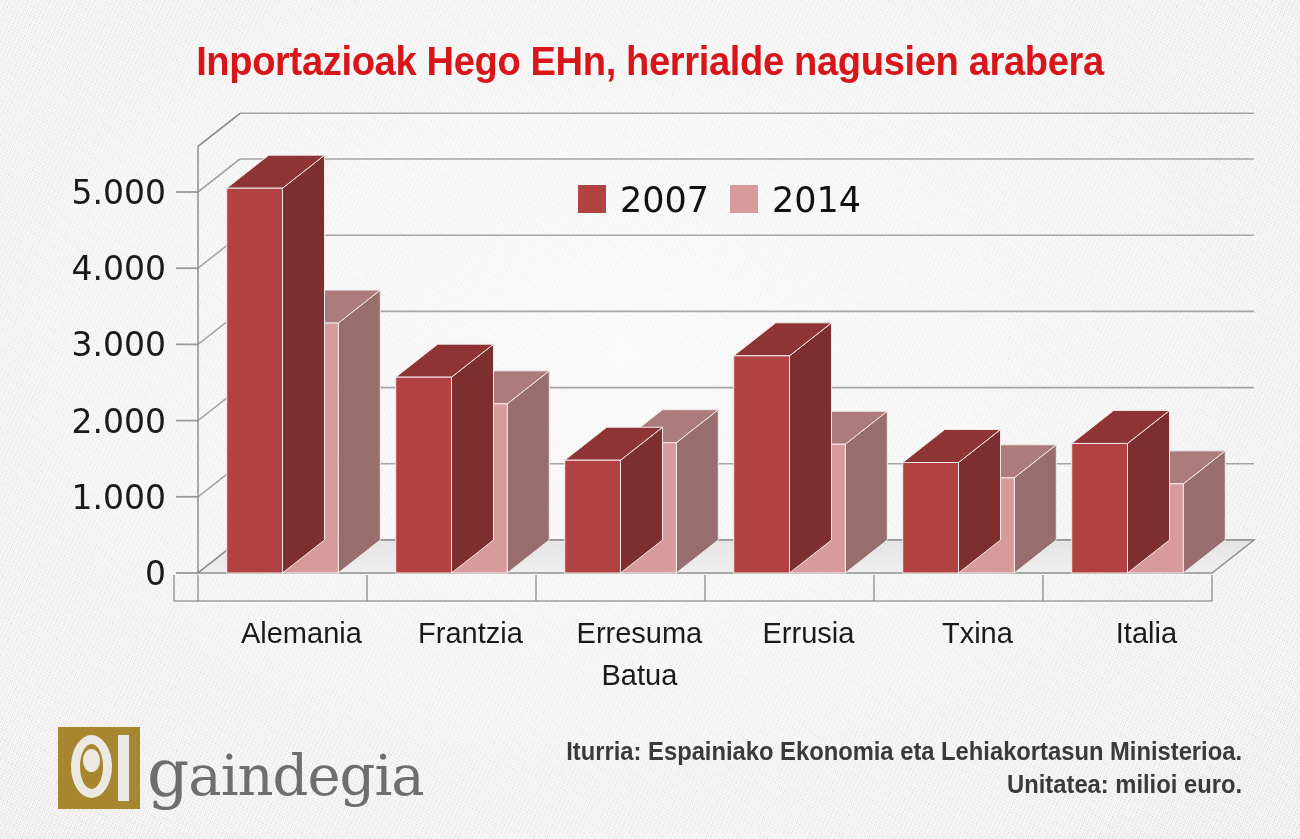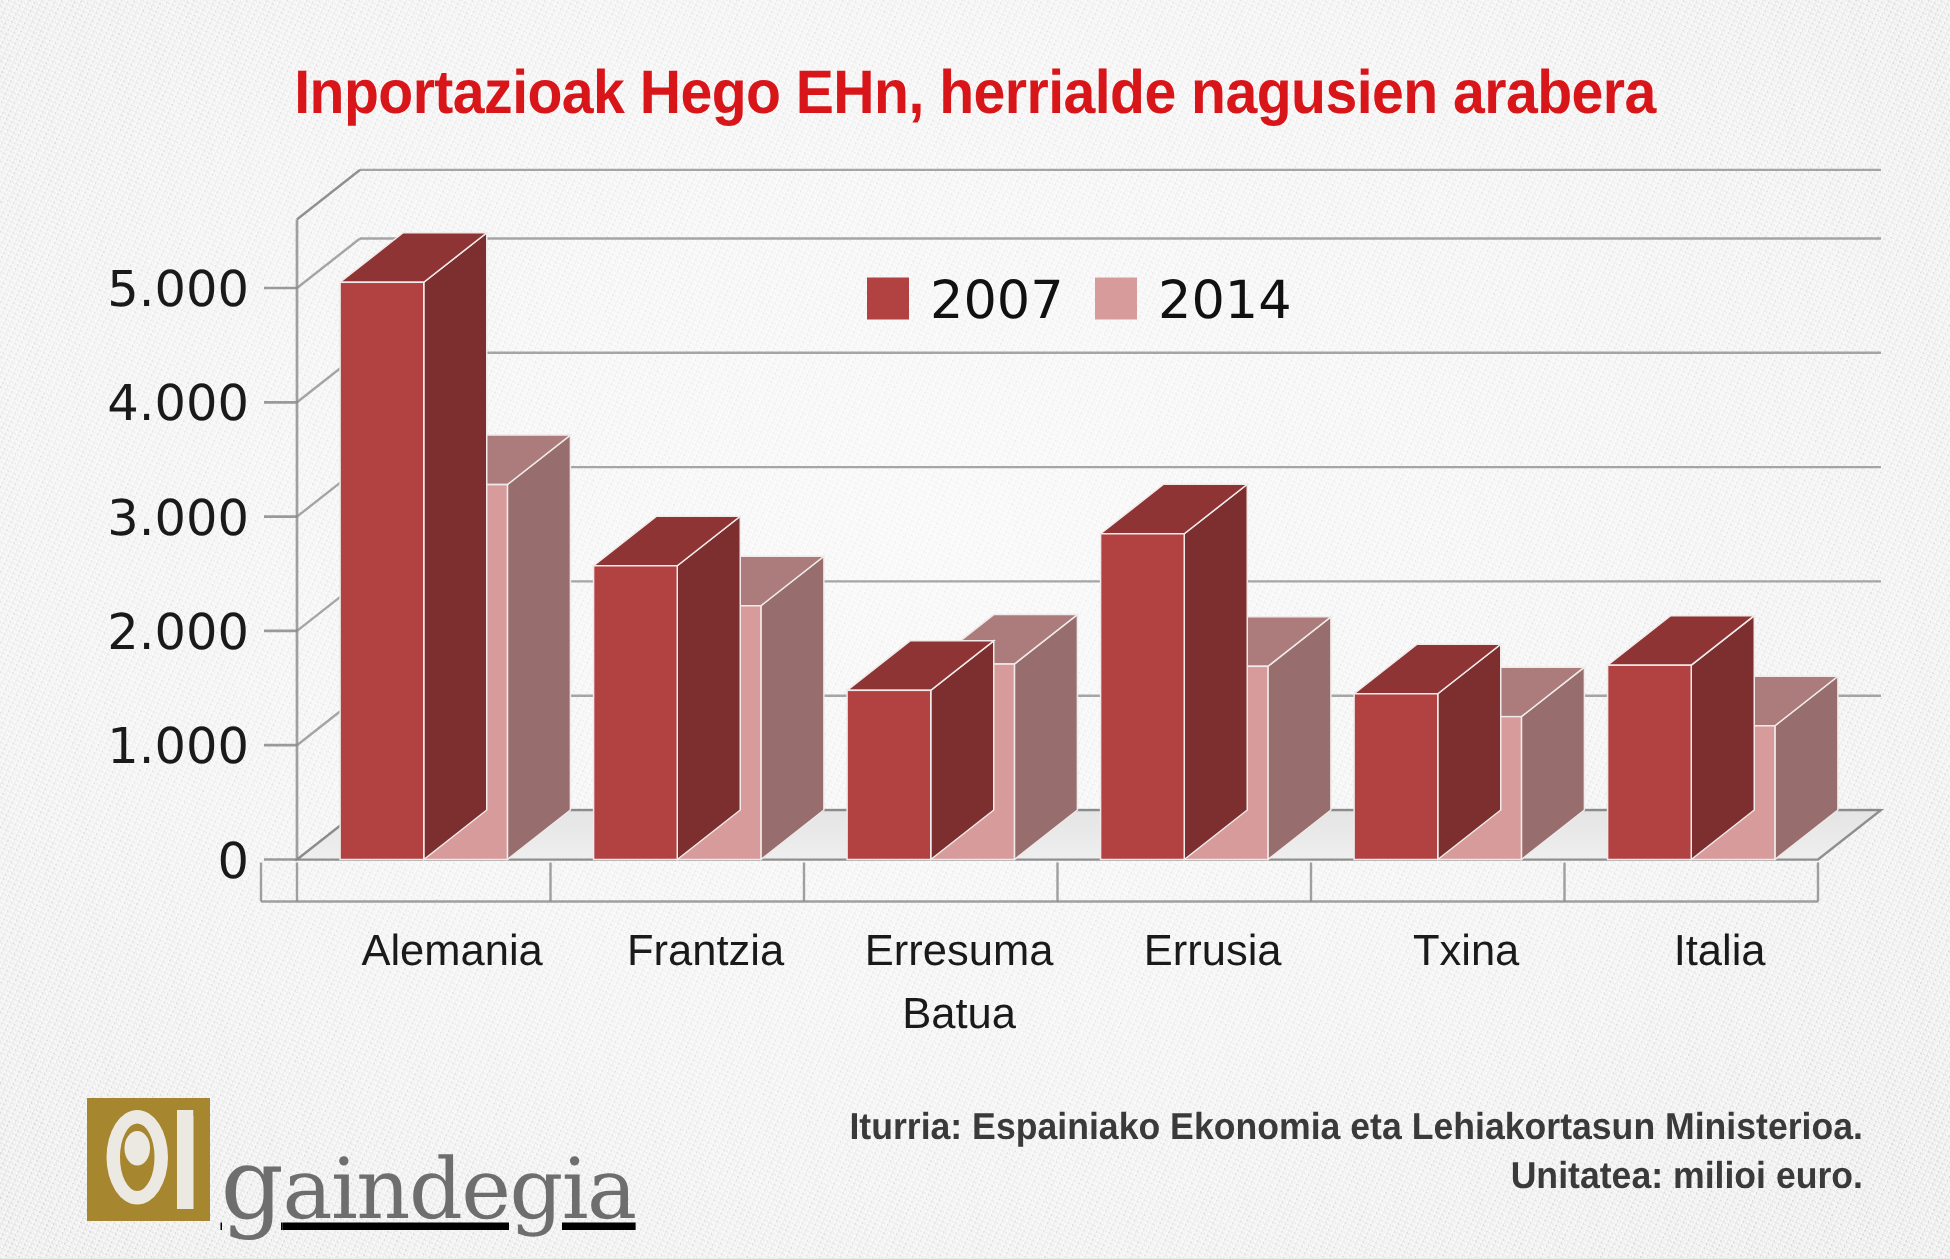--- a/index.html
+++ b/index.html
@@ -88,23 +88,22 @@
     transform-origin: right center;
   }
   #footer-note div { white-space: nowrap; }
 
   
   #logo {
     position: absolute;
     left: 58px;
     top: 722px;
     display: flex;
-    align-items: flex-end;
+    align-items: center;
     height: 92px;
-    text-decoration: underline;
   }
   #logo-mark {
     width: 82px;
     height: 82px;
     background: #a6862f;
     position: relative;
     flex: none;
   }
   #logo-mark .ring {
     position: absolute;

